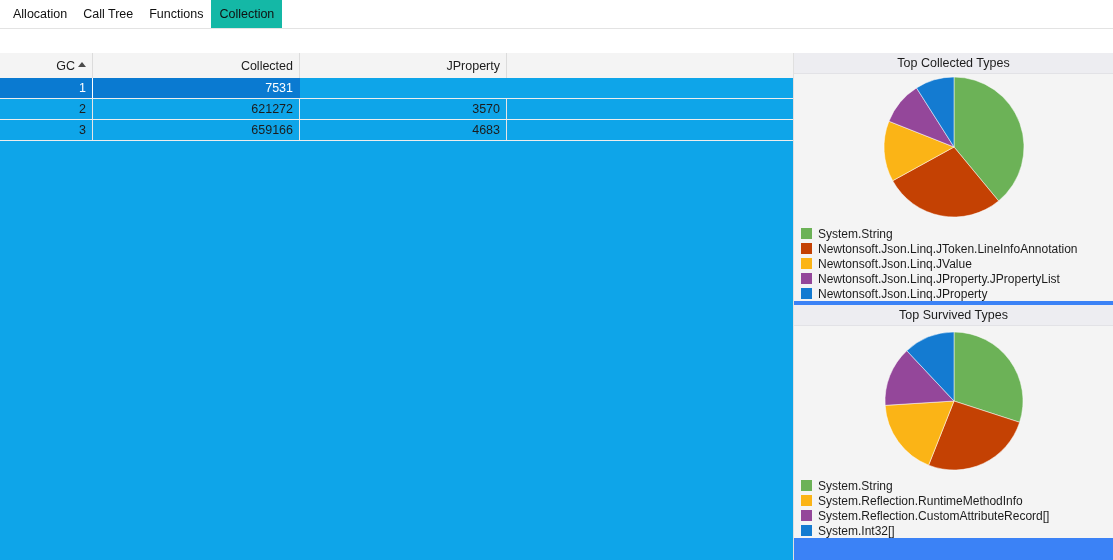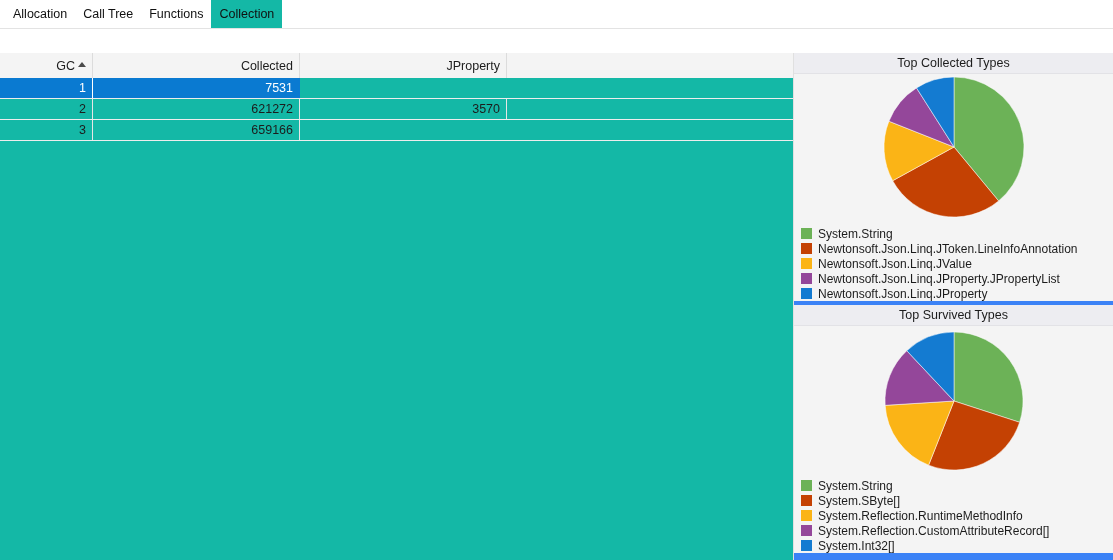--- a/index.html
+++ b/index.html
@@ -61,21 +61,21 @@
     color: #1a1a1a;
     white-space: nowrap;
     cursor: default;
   }
 
   
   .grid-area {
     position: absolute;
     left: 0; top: 53px;
     width: 793px; height: 507px;
-    background: #14b8a6;
+    background: #0ea5e9;
     box-sizing: border-box;
   }
   .grid-header {
     position: absolute;
     left: 0; top: 0;
     width: 793px; height: 25px;
     background: #f4f4f4;
     border-bottom: 1px solid #dedede;
     box-sizing: border-box;
     display: flex;
@@ -242,20 +242,21 @@
       <div class="cell c-survived">7531</div>
     </div>
     <div class="row">
       <div class="cell c-gc">2</div>
       <div class="cell c-collected">621272</div>
       <div class="cell c-survived">3570</div>
     </div>
     <div class="row">
       <div class="cell c-gc">3</div>
       <div class="cell c-collected">659166</div>
+      <div class="cell c-survived">4683</div>
     </div>
   </div>
 </div>
 
 <div class="right-panel">
 
   <div class="chart-block first">
     <div class="chart-title">Top Collected Types</div>
     <div class="pie-wrap">
       <svg width="160" height="150" viewBox="0 0 160 150">
@@ -304,24 +305,20 @@
             <path d="M 0 0 L -47.234 -50.299 A 69 69 0 0 1 0.000 -69.000 Z" fill="#147bd1" stroke="#ffffff" stroke-width="0.5"></path>
           </g>
       </svg>
     </div>
     <div class="legend">
       <div class="legend-item">
         <span class="legend-swatch" style="background:#6cb257"></span>
         <span class="legend-label">System.String</span>
       </div>
       <div class="legend-item">
-        <span class="legend-swatch" style="background:#c44103"></span>
-        <span class="legend-label">System.SByte[]</span>
-      </div>
-      <div class="legend-item">
         <span class="legend-swatch" style="background:#fbb416"></span>
         <span class="legend-label">System.Reflection.RuntimeMethodInfo</span>
       </div>
       <div class="legend-item">
         <span class="legend-swatch" style="background:#94479a"></span>
         <span class="legend-label">System.Reflection.CustomAttributeRecord[]</span>
       </div>
       <div class="legend-item">
         <span class="legend-swatch" style="background:#147bd1"></span>
         <span class="legend-label">System.Int32[]</span>

